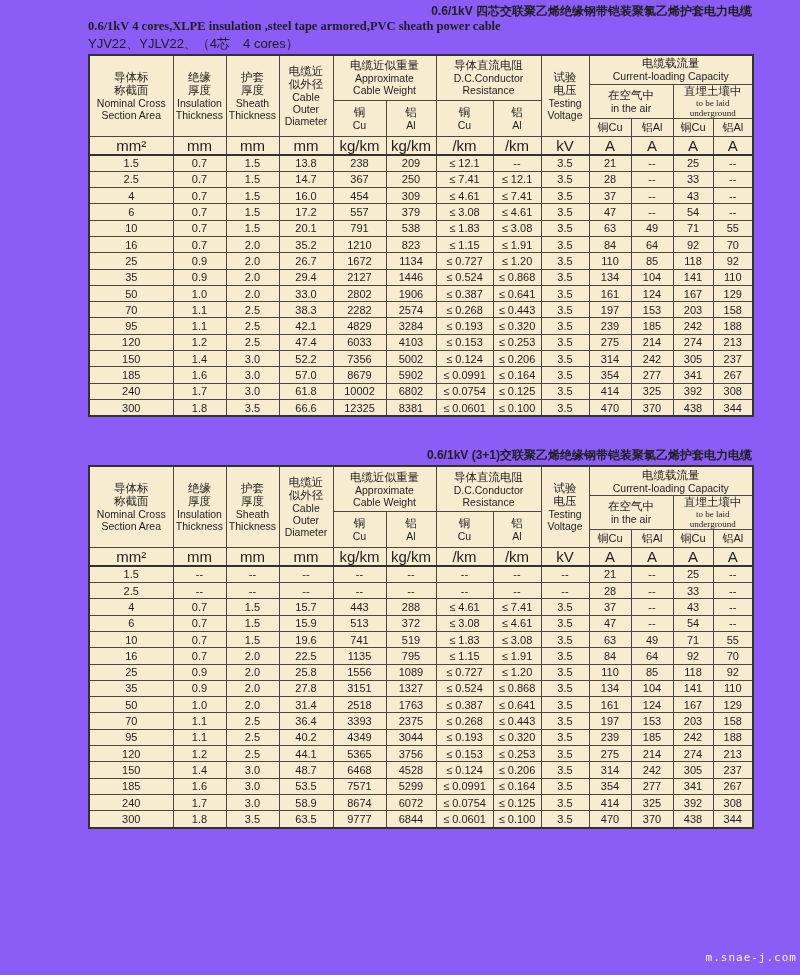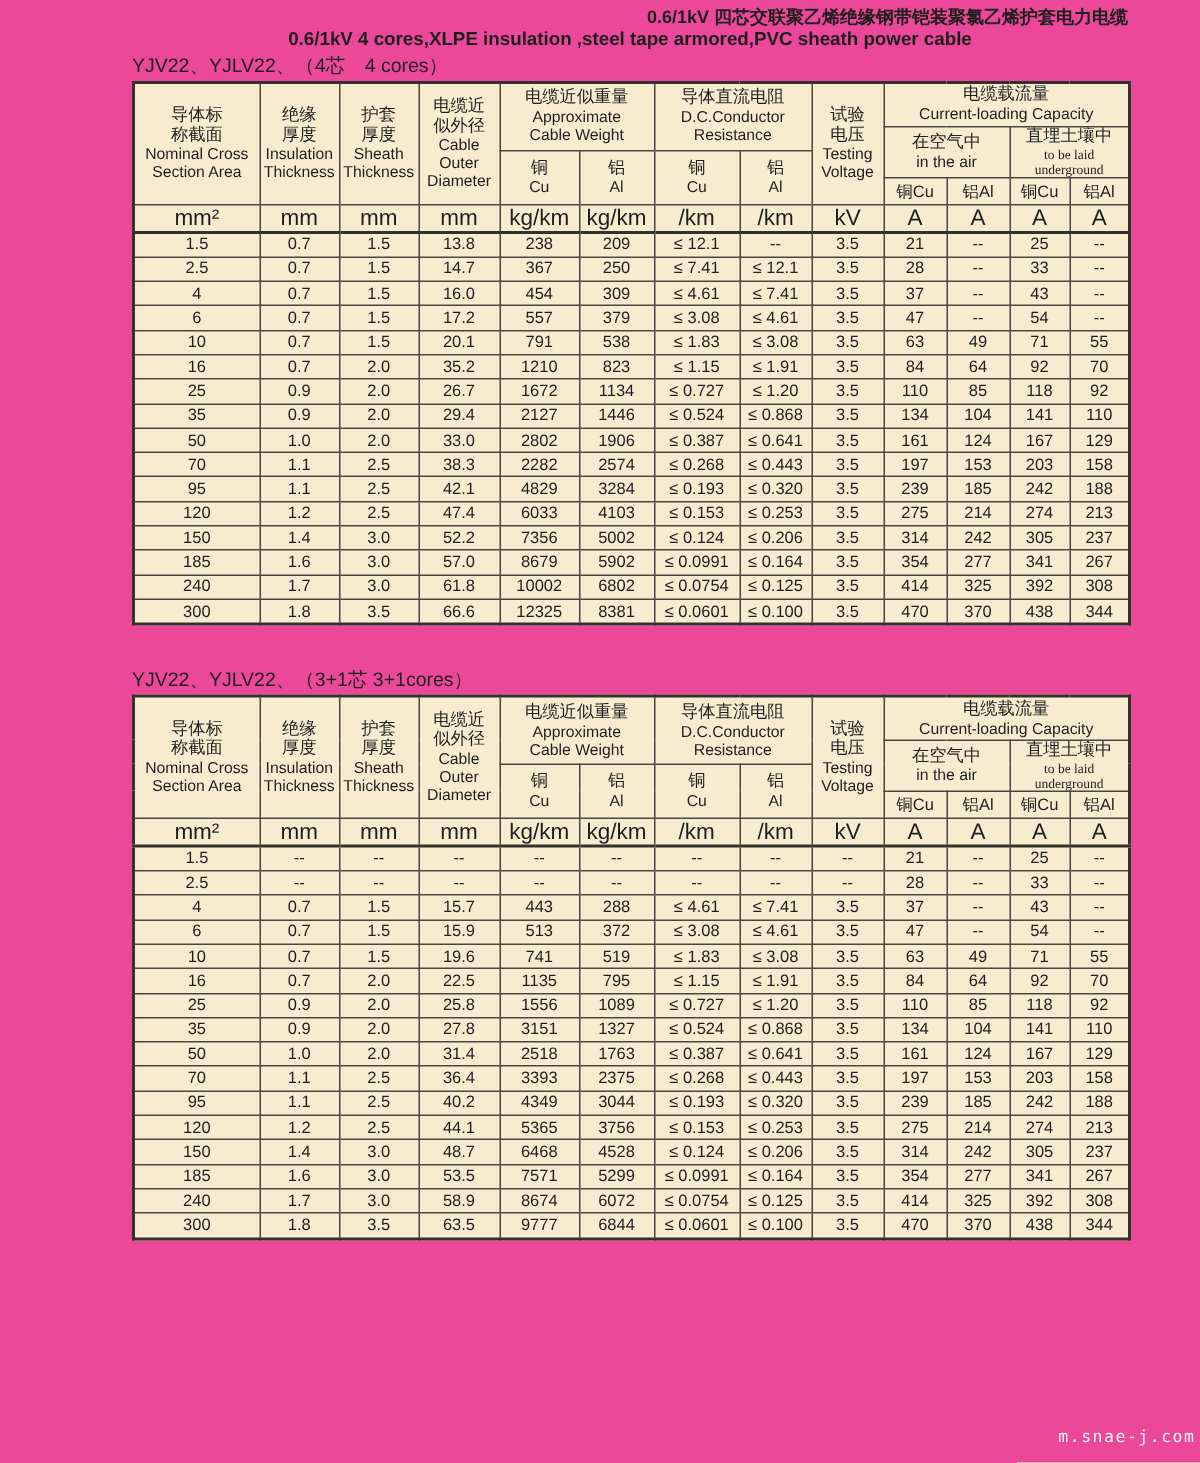--- a/index.html
+++ b/index.html
@@ -1,24 +1,24 @@
 <!DOCTYPE html>
 <html><head>
 <meta charset="utf-8">
 <style>
   html,body {margin:0; padding:0; background:#fdeeda;}
   .page {
     position:relative; width:800px; height:975px; overflow:hidden;
-    background:#ec4899; color:#1e1e1e;
+    background:#8b5cf6; color:#1e1e1e;
     font-family:"Liberation Sans", sans-serif;
   }
   .sheet {position:absolute; left:88px; top:0; width:664px;}
   .sec2 {margin-top:27px;}
   .title-cn {text-align:right; font-weight:bold; font-size:12px; line-height:15px; padding-top:4px;}
-  .title-en {text-align:center; font-weight:bold; font-size:12.5px; line-height:15px;}
+  .title-en {text-align:left; font-weight:bold; font-size:12.5px; line-height:15px;font-family:Liberation Serif, serif;}
   .model    {text-align:left; font-size:13px; line-height:17px; margin-top:1px;}
   table.cable {
     border-collapse:collapse; table-layout:fixed; width:664px;
     background:#f8ecd0; border:2px solid #33312b; margin-top:2px;
   }
   table.cable th, table.cable td {
     border:1px solid #4a473f; padding:0; text-align:center;
     vertical-align:middle; font-weight:normal; overflow:hidden;
   }
   table.cable td {font-size:11px; height:15.3px; line-height:14px; white-space:nowrap;}
@@ -399,21 +399,21 @@
               <td>470</td>
               <td>370</td>
               <td>438</td>
               <td>344</td>
             </tr>
           </tbody>
         </table>
     </section>
 
     <section class="sec2">
-      <div class="model">YJV22、YJLV22、（3+1芯 3+1cores）</div>
+      <div class="title-cn">0.6/1kV (3+1)交联聚乙烯绝缘钢带铠装聚氯乙烯护套电力电缆</div>
       <table class="cable" id="table1">
           <colgroup>
             <col style="width: 84px;">
             <col style="width: 53px;">
             <col style="width: 53px;">
             <col style="width: 54px;">
             <col style="width: 53px;">
             <col style="width: 50px;">
             <col style="width: 57px;">
             <col style="width: 48px;">

